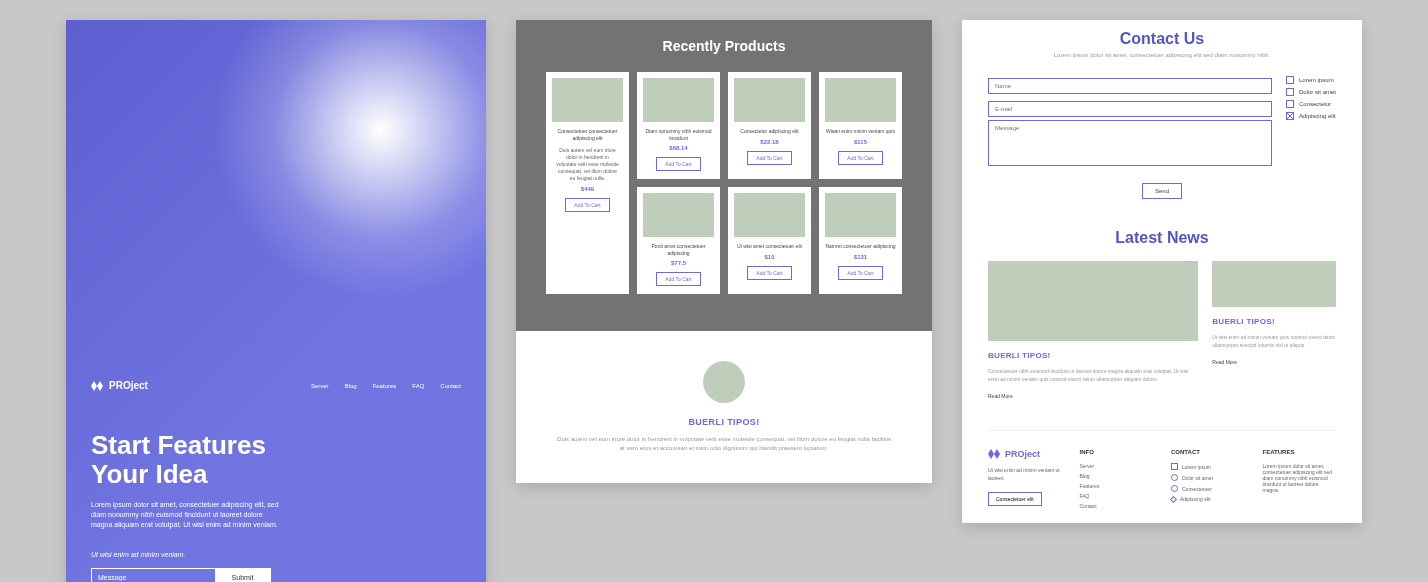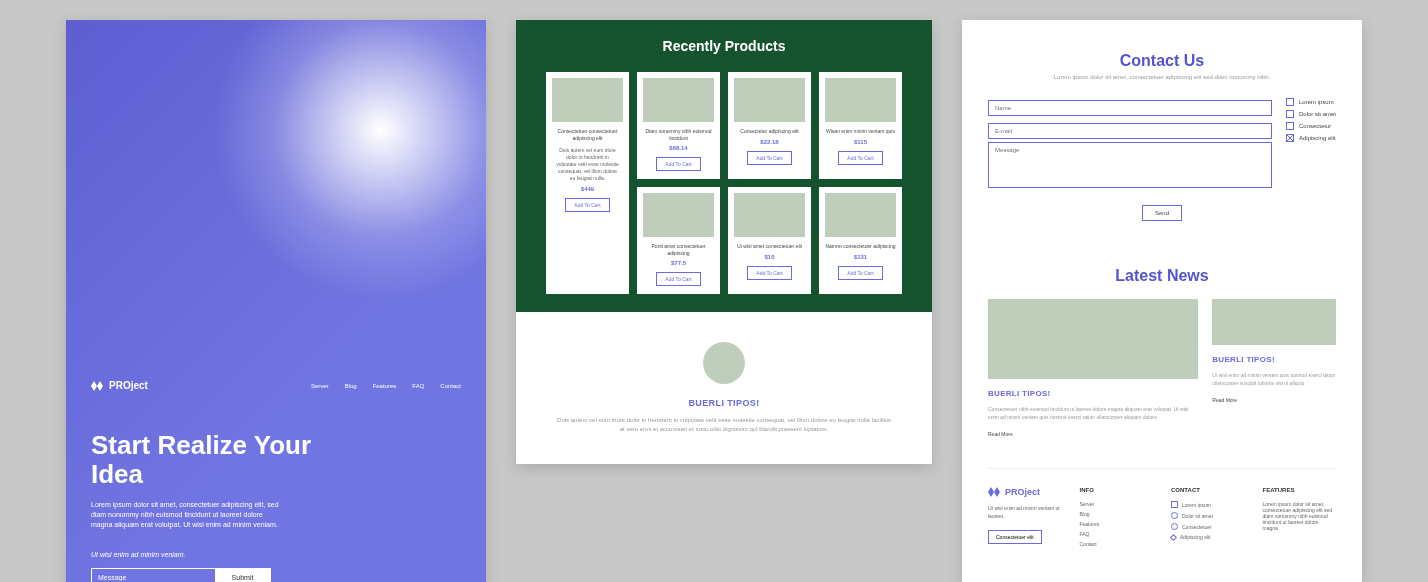--- a/index.html
+++ b/index.html
@@ -17,49 +17,49 @@
 .nav a{color:#fff;text-decoration:none;margin-left:10px;font-size:6px}
 .hero h1{font-size:26px;font-weight:800;line-height:1.1;margin-top:40px;max-width:230px}
 .hero .sub{font-size:7px;line-height:1.45;margin-top:12px;max-width:190px}
 .hero .tag{font-style:italic;font-size:7px;margin-top:20px}
 .signup{display:flex;margin-top:10px;width:180px;border:1px solid #fff;height:20px}
 .signup input{flex:1;background:transparent;border:0;color:#fff;padding:0 6px;font-size:7px;outline:0}
 .signup input::placeholder{color:#fff}
 .signup button{width:55px;background:#fff;border:0;font-size:7px;color:#333;cursor:pointer}
 
 .b2{width:416px}
-.products{background:#14532d;padding:18px 30px 18px}
+.products{background:#737373;padding:18px 30px 37px}
 .products h2{color:#fff;text-align:center;font-size:14px;font-weight:800}
 .pgrid{display:grid;grid-template-columns:repeat(4,1fr);gap:8px;margin-top:18px}
 .card{background:#fff;display:flex;flex-direction:column;align-items:center;padding:6px}
 .card.tall{grid-row:span 2}
 .thumb{background:#bfceba;width:100%;height:44px}
 .card.tall .thumb{height:44px}
 .card .t{font-size:5px;color:#444;text-align:center;margin-top:6px;line-height:1.3}
 .card .pr{font-size:6px;color:#6a6be0;margin-top:4px;font-weight:700}
 .card .atc{border:1px solid #6a6be0;color:#6a6be0;background:#fff;font-size:5px;padding:3px 8px;margin:6px 0 2px;cursor:pointer}
 .card.tall .big{font-size:5px;color:#666;line-height:1.4;text-align:center;margin-top:6px;padding:0 4px}
 .testi{background:#fff;padding:30px 40px;text-align:center}
 .avatar{width:42px;height:42px;border-radius:50%;background:#bfceba;margin:0 auto}
 .testi h3{font-size:9px;color:#6a6be0;font-weight:800;margin-top:14px;letter-spacing:.4px}
 .testi p{font-size:6px;color:#999;margin-top:8px;line-height:1.5}
 
-.b3{width:400px;padding:32px 26px}
+.b3{width:400px;padding:10px 26px}
 .b3 h2{color:#5455c8;font-size:16px;font-weight:800;text-align:center}
 .b3 .lead{text-align:center;font-size:6px;color:#999;margin-top:4px}
 .contact{display:flex;gap:14px;margin-top:16px}
 .formc{flex:1}
 .formc input,.formc textarea{width:100%;border:1px solid #6a6be0;font-size:6px;padding:4px 6px;margin-bottom:3px;outline:0}
 .formc textarea{height:46px;resize:none}
 .chk{font-size:6px;color:#444;display:flex;flex-direction:column;gap:4px;padding-top:2px}
 .chk label{display:flex;align-items:center;gap:5px}
 .chk .box{width:8px;height:8px;border:1px solid #6a6be0;display:inline-block}
 .chk .box.x{background:linear-gradient(45deg,transparent 43%,#6a6be0 43% 57%,transparent 57%),linear-gradient(-45deg,transparent 43%,#6a6be0 43% 57%,transparent 57%)}
 .send{display:block;margin:10px auto 0;border:1px solid #6a6be0;background:#fff;color:#444;font-size:6px;padding:4px 12px;cursor:pointer}
-.news-h{margin-top:46px}
+.news-h{margin-top:30px}
 .news{display:flex;gap:14px;margin-top:14px}
 .news .nbig{flex:1.7}
 .news .ncol{flex:1}
 .nimg{background:#bfceba;width:100%}
 .nbig .nimg{height:80px}
 .ncol .nimg{height:46px}
 .ntitle{font-size:8px;font-weight:800;color:#6a6be0;margin-top:10px;letter-spacing:.3px}
 .ntext{font-size:5px;color:#999;margin-top:8px;line-height:1.5}
 .nread{font-size:5px;color:#444;margin-top:10px;display:inline-block;cursor:pointer}
 .footer{display:flex;gap:18px;margin-top:28px;border-top:1px solid #eee;padding-top:18px}
@@ -87,21 +87,21 @@
           </svg>
         <span>PROject</span>
       </span>
       <span class="nav-sp"></span>
       <a href="#">Server</a>
       <a href="#">Blog</a>
       <a href="#">Features</a>
       <a href="#">FAQ</a>
       <a href="#">Contact</a>
     </div>
-    <h1>Start Realize Your Idea</h1>
+    <h1>Start Features Your Idea</h1>
     <p class="sub">Lorem ipsum dolor sit amet, consectetuer adipiscing elit, sed diam nonummy nibh euismod tincidunt ut laoreet dolore magna aliquam erat volutpat. Ut wisi enim ad minim veniam.</p>
     <p class="tag">Ut wisi enim ad minim veniam.</p>
     <div class="signup">
       <input placeholder="Message" style="">
       <button>Submit</button>
     </div>
   </div>
 
 </div>
 

